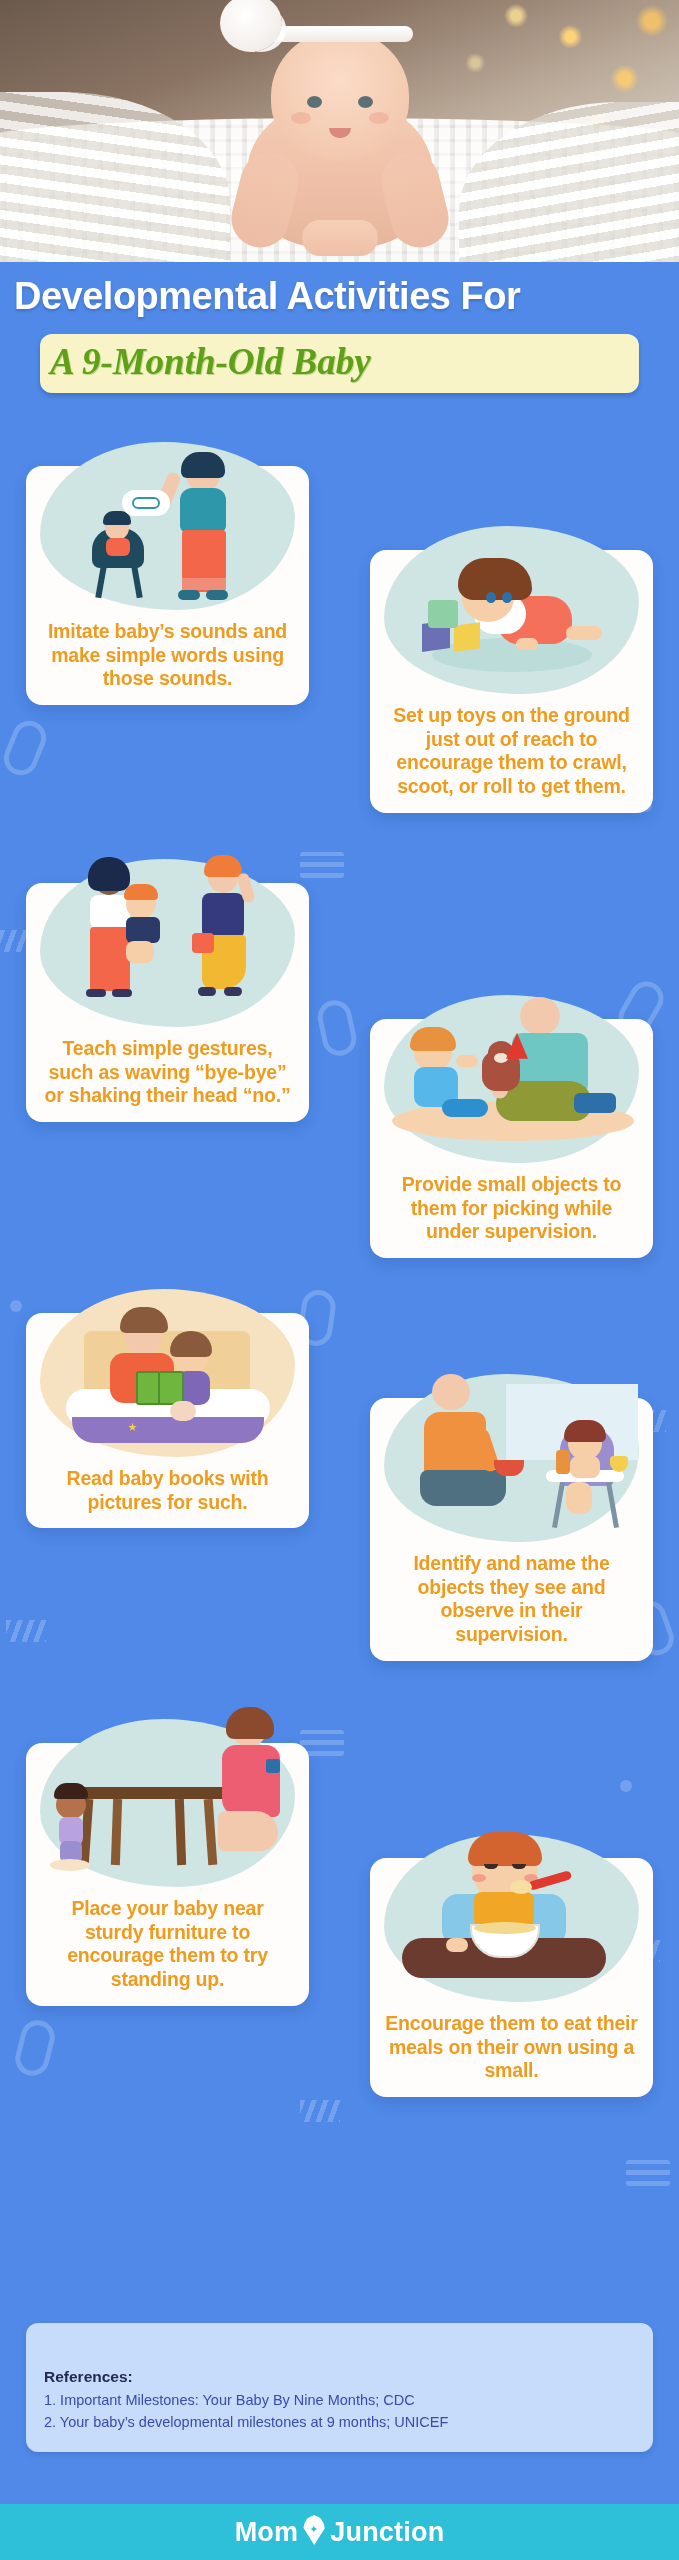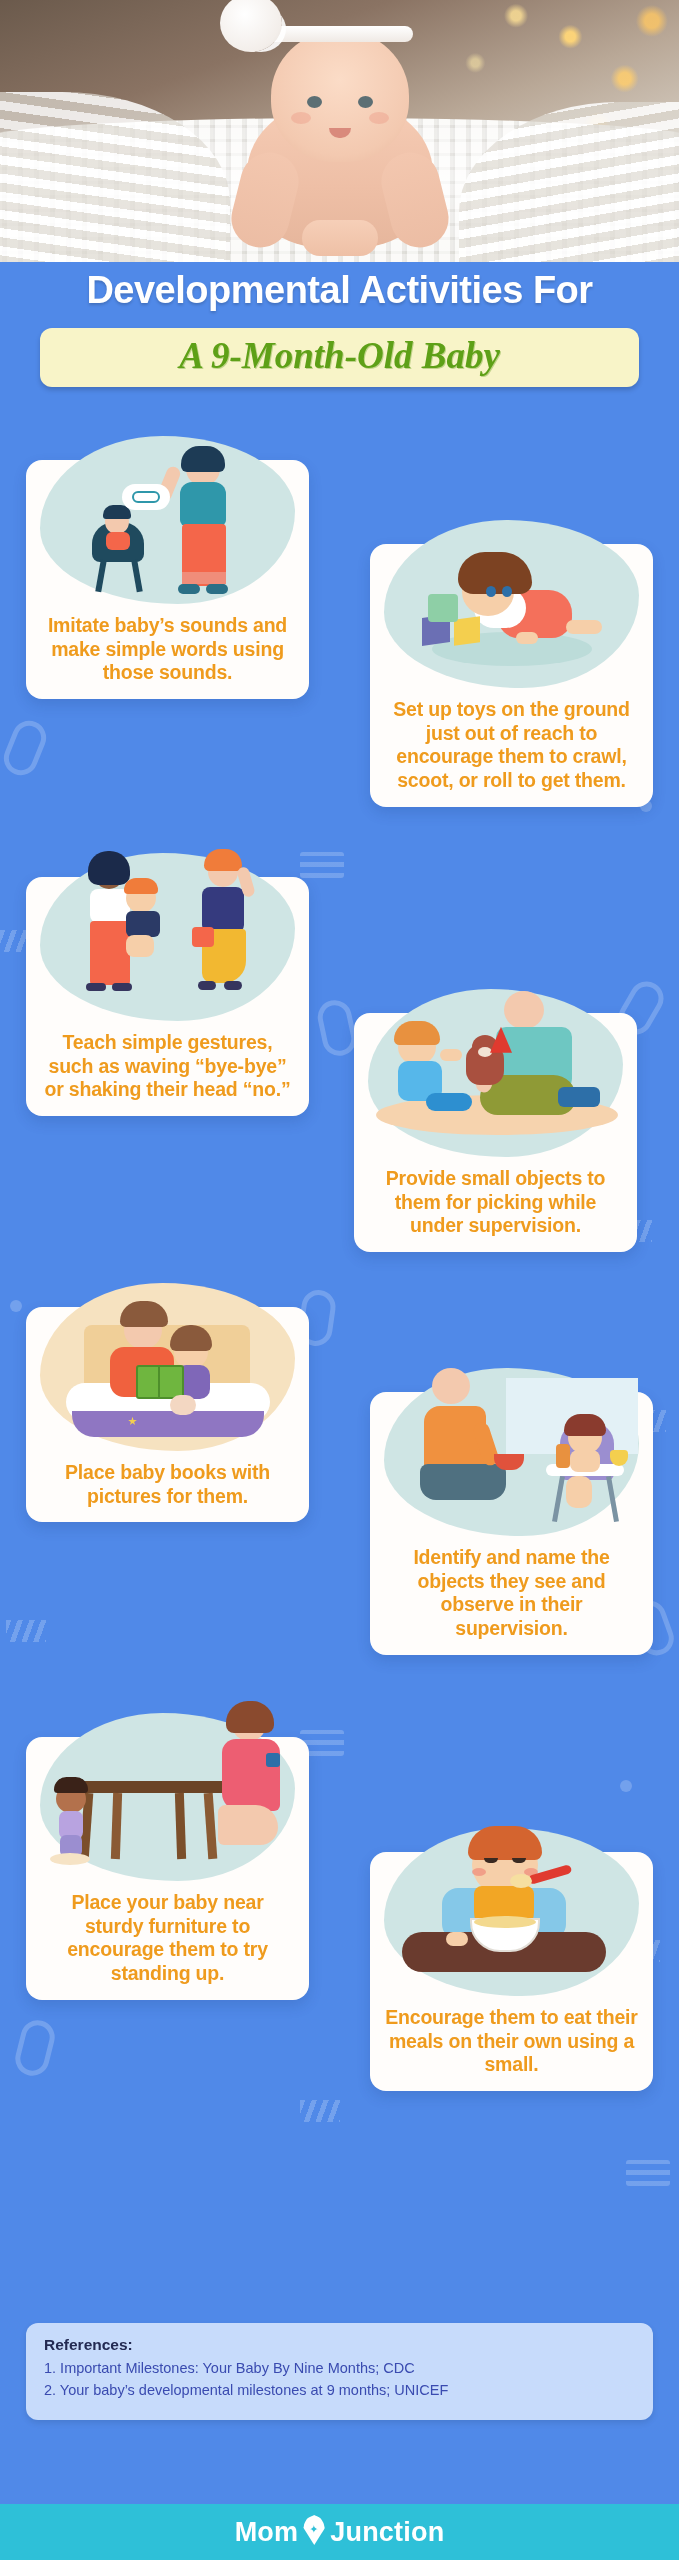--- a/index.html
+++ b/index.html
@@ -89,21 +89,21 @@
     width:146px; height:16px; border-radius:10px;
     background: linear-gradient(180deg,#ffffff,#efe9e4);
   }
   .baby-bow {
     position:absolute; left:30px; top:-8px; width:62px; height:58px; border-radius:50% 50% 50% 50%;
     background: radial-gradient(circle at 40% 35%, #ffffff 0%, #f3eeea 70%, #e4ddd7 100%);
     box-shadow: 10px 6px 0 -6px rgba(255,255,255,.9);
   }
 
   
-  .title-wrap { padding: 8px 14px 0; text-align: center; }
+  .title-wrap { padding: 14px 14px 0; text-align: left; }
   .title {
     font-family: "Liberation Sans", sans-serif;
     font-weight: 700;
     font-size: 38px;
     letter-spacing: -0.5px;
     color: #ffffff;
     line-height: 1.1;
     text-shadow: 0 2px 3px rgba(0,0,0,.18);
     white-space: nowrap;
   }
@@ -172,21 +172,21 @@
 
   
   .refs {
     position: absolute;
     left: 26px; right: 26px; top: 2323px;
     background: #c7dbfb;
     border-radius: 12px;
     padding: 13px 18px 18px;
     box-shadow: 0 3px 6px rgba(0,0,0,.10);
   }
-  .refs-title { color:#232a52; font-size:15.5px; font-weight:700; margin-bottom:4px; }
+  .refs-title { color:#232a52; font-size:15.5px; font-weight:700; margin-bottom:4px;margin-top:32px; }
   .refs-item { color:#3a4bb0; font-size:14.5px; line-height:1.5; }
 
   
   .footer {
     position: absolute;
     left:0; right:0; bottom:0; height: 56px;
     background: #2ec0d8;
     display:flex; align-items:center; justify-content:center;
   }
   .logo { display:flex; align-items:center; gap:2px; }
@@ -324,21 +324,21 @@
       <div class="rr sc" style="left:176px; top:10px;  width:42px;height:46px;border-radius:8px;background:#353a7e;"></div>
       <div class="rr sc" style="left:176px; top:52px;  width:44px;height:54px;border-radius:4px 4px 22px 10px;background:#f2b831;"></div>
       <div class="rr sc" style="left:214px; top:-10px; width:12px;height:30px;border-radius:7px;background:#f3c9ae;transform:rotate(-16deg);"></div>
       <div class="rr sc" style="left:166px; top:50px;  width:22px;height:20px;border-radius:4px;background:#f4664a;"></div>
       <div class="rr sc" style="left:172px; top:104px; width:18px;height:9px;border-radius:5px;background:#36355e;"></div>
       <div class="rr sc" style="left:198px; top:104px; width:18px;height:9px;border-radius:5px;background:#36355e;"></div>
     </div>
     <div class="card-text">Teach simple gestures, such as waving “bye-bye” or shaking their head “no.”</div>
   </div>
 
-  <div class="card" style="left:354px; top:602px;">
+  <div class="card" style="left:370px; top:602px;">
     <div class="card-art">
       <div class="blob"></div>
       <div class="rr sc" style="left:22px; top:82px; width:242px;height:40px;border-radius:50%;background:#f6d3ae;"></div>
 
       <div class="rr sc" style="left:150px;top:-22px; width:40px;height:38px;border-radius:50%;background:#f3c9ae;"></div>
       <div class="rr sc" style="left:142px;top:14px;  width:76px;height:62px;border-radius:10px;background:#6ec7c2;"></div>
       <div class="rr sc" style="left:126px;top:62px;  width:96px;height:40px;border-radius:26px 26px 20px 20px;background:#8f9a36;"></div>
       <div class="rr sc" style="left:204px;top:74px;  width:42px;height:20px;border-radius:6px;background:#2d6fa8;"></div>
       <div class="rr sc" style="left:126px;top:34px;  width:16px;height:46px;border-radius:9px;background:#f3c9ae;transform:rotate(16deg);"></div>
 
@@ -369,21 +369,21 @@
 
       <div class="rr sc" style="left:148px;top:28px;  width:34px;height:34px;border-radius:50%;background:#f6cfa9;"></div>
       <div class="rr sc" style="left:144px;top:18px;  width:42px;height:26px;border-radius:20px 20px 6px 6px;background:#8a5a3c;"></div>
       <div class="rr sc" style="left:150px;top:58px;  width:34px;height:34px;border-radius:10px;background:#7f67b8;"></div>
 
       <div class="rr sc" style="left:110px;top:58px;  width:48px;height:34px;border-radius:3px;background:#6fb63f;border:2px solid #4e8f2b;"></div>
       <div class="rr sc" style="left:132px;top:58px;  width:2px;height:34px;background:#4e8f2b;"></div>
       <div class="rr sc" style="left:144px;top:88px;  width:26px;height:20px;border-radius:10px;background:#f3d7c2;"></div>
       <div class="rr sc" style="left:102px;top:110px; width:9px;height:9px;background:#f4cf4e;clip-path:polygon(50% 0,61% 35%,98% 35%,68% 57%,79% 91%,50% 70%,21% 91%,32% 57%,2% 35%,39% 35%);"></div>
     </div>
-    <div class="card-text">Place baby books with pictures for them.</div>
+    <div class="card-text">Read baby books with pictures for such.</div>
   </div>
 
   <div class="card" style="left:370px; top:981px;">
     <div class="card-art">
       <div class="blob"></div>
       <div class="rr sc" style="left:136px;top:-14px; width:132px;height:76px;background:#e3f1f6;"></div>
 
       <div class="rr sc" style="left:62px; top:-24px; width:38px;height:36px;border-radius:50%;background:#f3c9ae;"></div>
       <div class="rr sc" style="left:54px; top:14px;  width:62px;height:66px;border-radius:16px 10px 6px 6px;background:#f0913f;"></div>
       <div class="rr sc" style="left:50px; top:72px;  width:86px;height:36px;border-radius:8px 8px 16px 16px;background:#4f7080;"></div>

